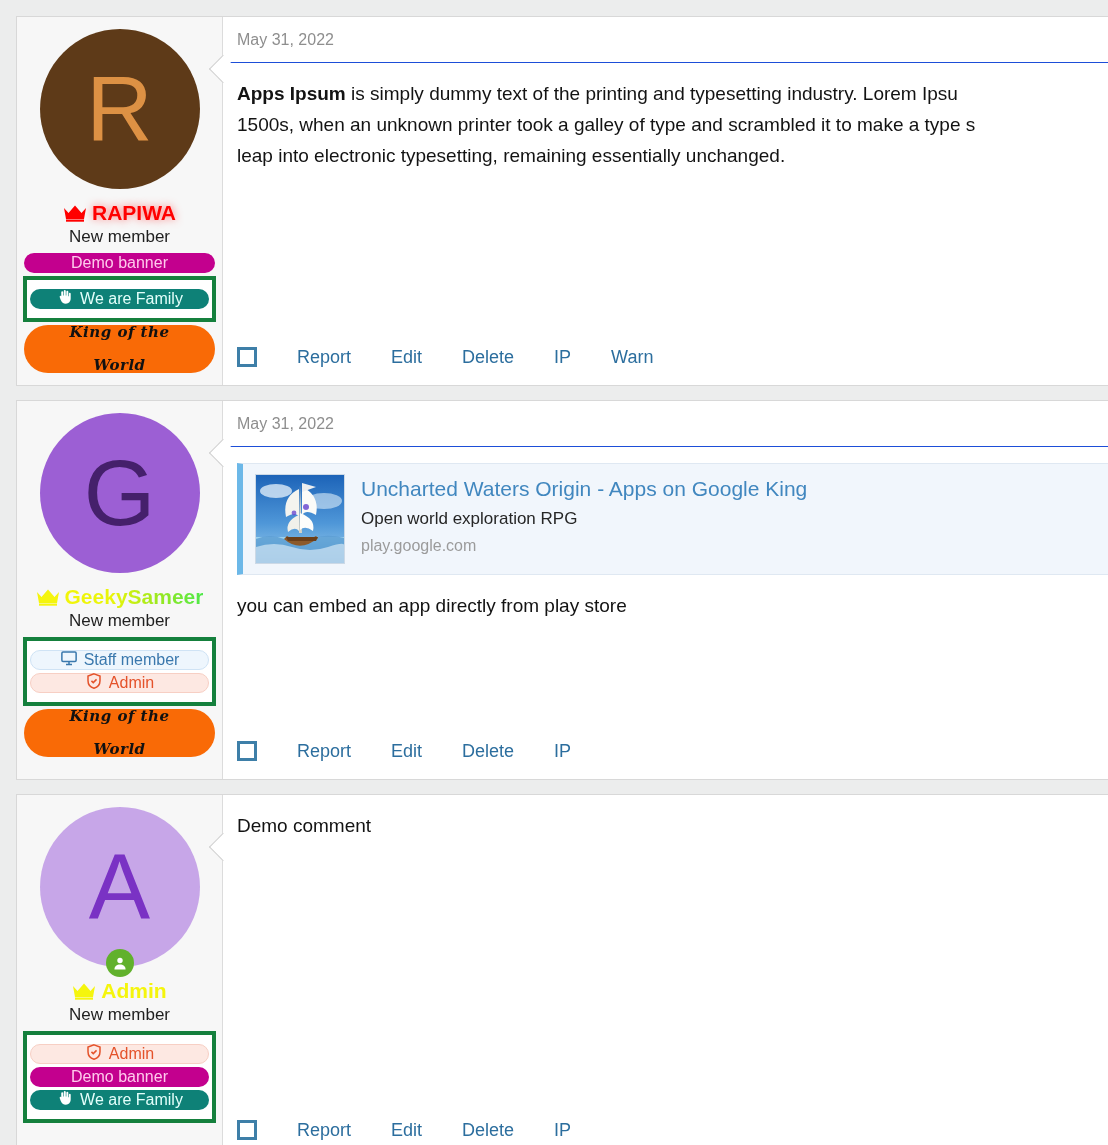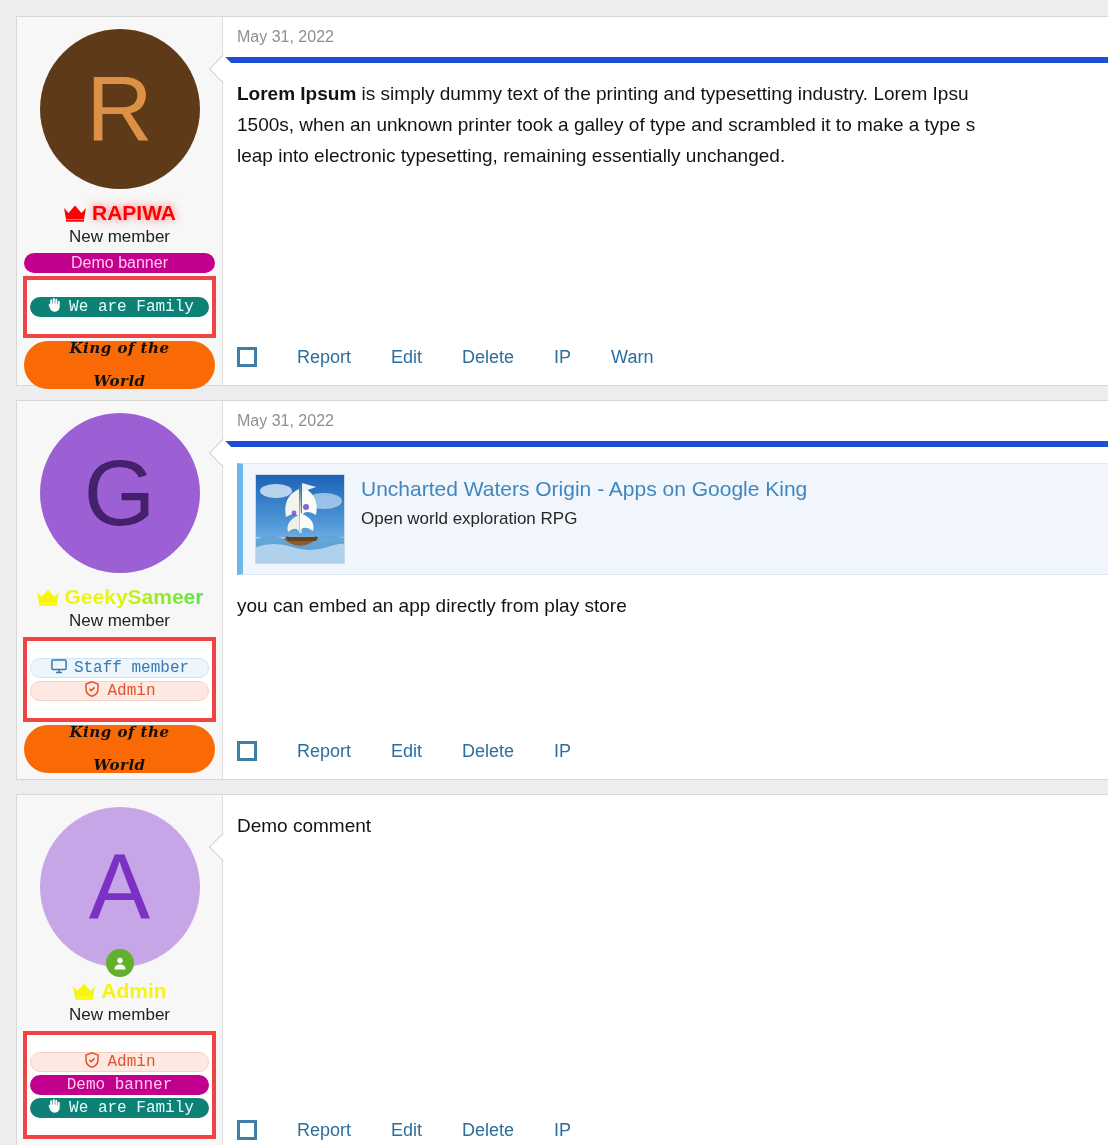--- a/index.html
+++ b/index.html
@@ -114,24 +114,23 @@
   .usertitle {
     font-size: 17px;
     color: #1f1f1f;
     margin-top: 3px;
     font-family: "Liberation Sans", sans-serif;
   }
 
   
   .banner-stack { margin-top: 6px; }
   .hl-group {
-    border: 4px solid #ef4444;
+    border: 4px solid #15803d;
     background: #ffffff;
-    padding: 14px 2px;
-    font-family: Liberation Mono, monospace;
+    padding: 6px 2px;
   }
   .banner {
     display: flex;
     align-items: center;
     justify-content: center;
     gap: 6px;
     height: 20px;
     border-radius: 16px;
     font-size: 16px;
     margin: 3px 1px;
@@ -164,21 +163,21 @@
     color: #e4522a;
   }
 
   
   .msg-col { flex: 1 1 auto; position: relative; min-width: 0; }
   .msg-head {
     height: 46px;
     display: flex;
     align-items: center;
     padding: 0 0 0 14px;
-    border-bottom: 6px solid #1d4ed8;
+    border-bottom: 1px solid #1d4ed8;
     font-size: 16px;
     color: #8e8e8e;
   }
   .msg-body {
     padding: 16px 0 0 14px;
     font-size: 19px;
     color: #131313;
     line-height: 1.62;
     white-space: nowrap;
   }
@@ -297,21 +296,21 @@
           <span>King of the</span>
           <span>World</span>
         </div>
       </div>
     </div>
 
     <div class="msg-col">
       <div class="msg-head">May 31, 2022</div>
       <div class="msg-body">
         <div>
-          <b>Lorem Ipsum</b><span> is simply dummy text of the printing and typesetting industry. Lorem Ipsu</span>
+          <b>Apps Ipsum</b><span> is simply dummy text of the printing and typesetting industry. Lorem Ipsu</span>
         </div>
         <div>1500s, when an unknown printer took a galley of type and scrambled it to make a type s</div>
         <div>leap into electronic typesetting, remaining essentially unchanged.</div>
       </div>
       <div class="msg-actions">
         <div class="chk"></div>
         <a class="act-link">Report</a>
         <a class="act-link">Edit</a>
         <a class="act-link">Delete</a>
         <a class="act-link">IP</a>
@@ -398,20 +397,21 @@
             <path d="M46 8 L60 12 L46 17 Z" fill="#eceef0"></path>
             <path d="M28 64 Q44 78 62 63 L60 61 Q45 70 31 61 Z" fill="#8c5a2b"></path>
             <path d="M30 62 L62 62 L60 66 L32 66 Z" fill="#6b3f1a"></path>
             <circle cx="50" cy="32" r="3" fill="#6c4bd0" opacity=".85"></circle>
             <circle cx="38" cy="38" r="2.4" fill="#6c4bd0" opacity=".8"></circle>
           </svg>
         </div>
         <div class="link-meta">
           <a class="link-title">Uncharted Waters Origin - Apps on Google King</a>
           <div class="link-desc">Open world exploration RPG</div>
+          <div class="link-host">play.google.com</div>
         </div>
       </div>
 
       <div class="plain-text">you can embed an app directly from play store</div>
 
       <div class="msg-actions">
         <div class="chk"></div>
         <a class="act-link">Report</a>
         <a class="act-link">Edit</a>
         <a class="act-link">Delete</a>

